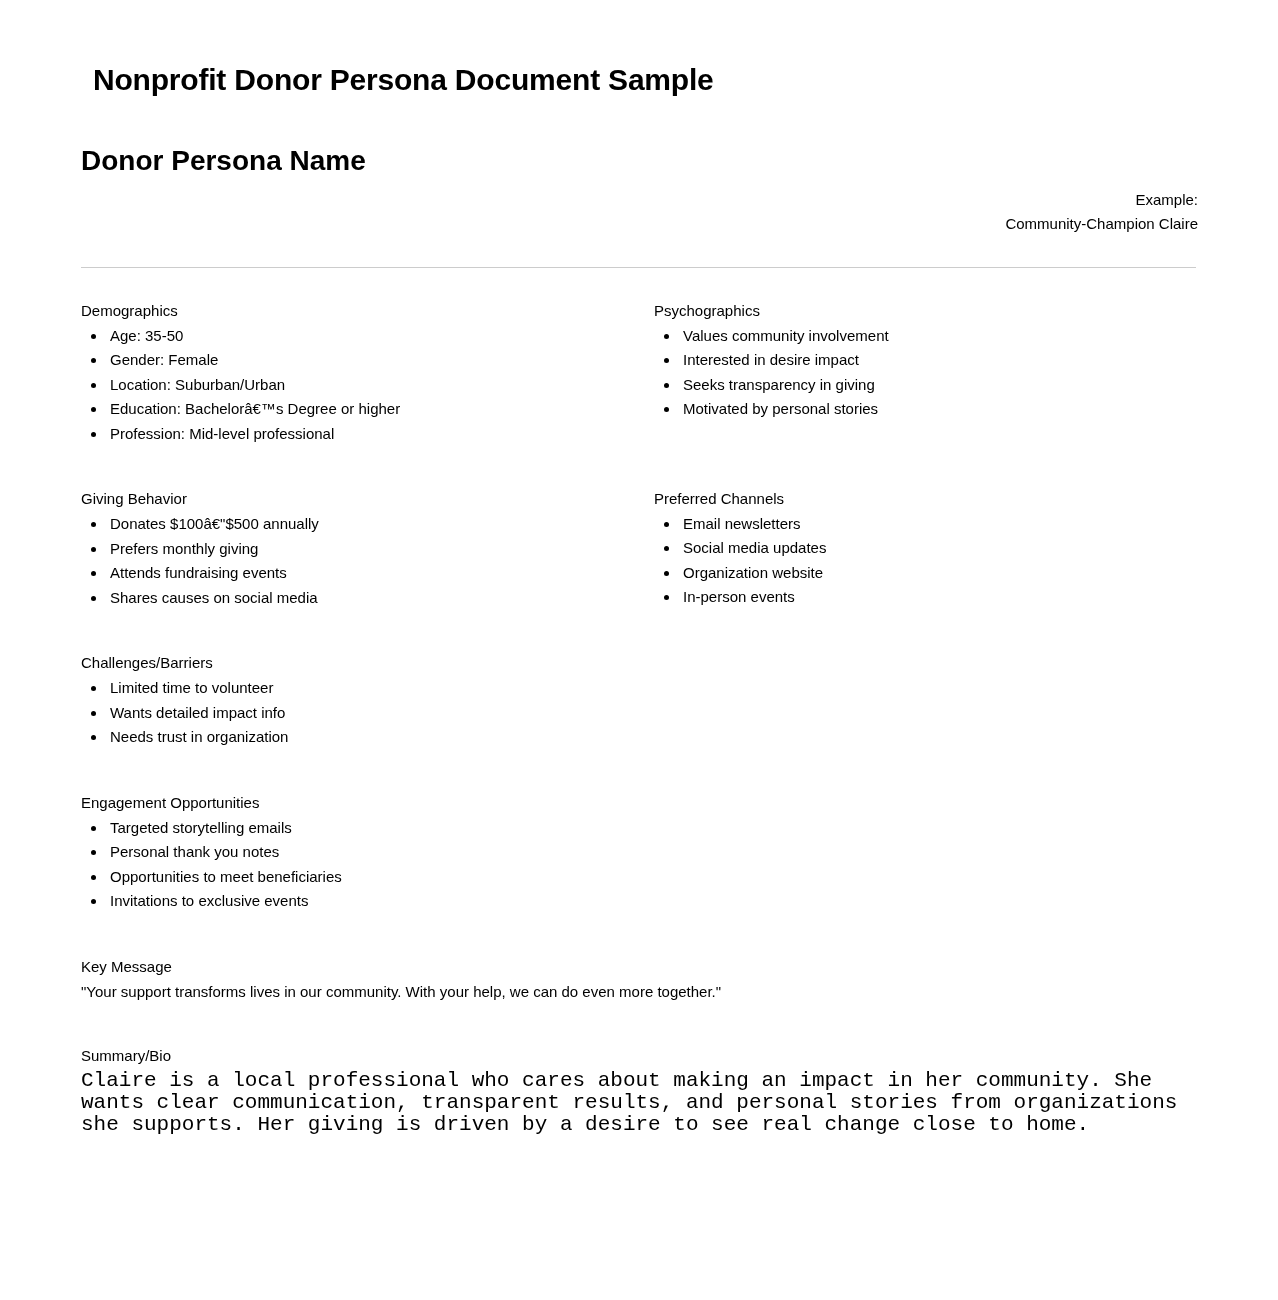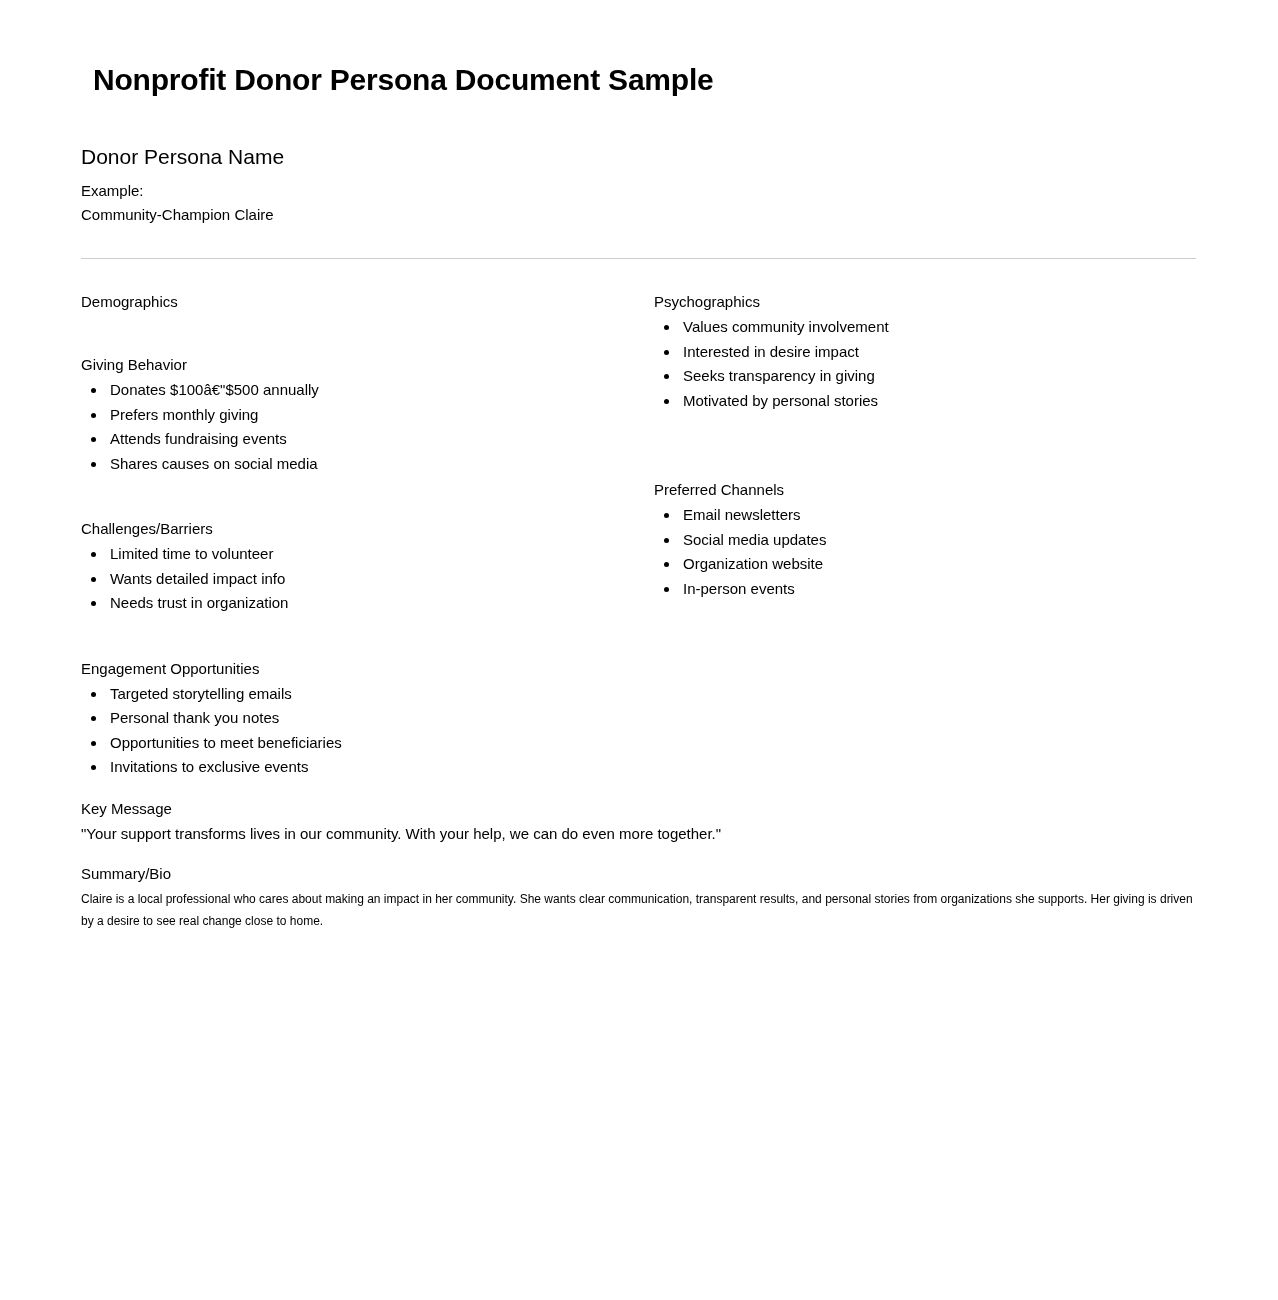--- a/index.html
+++ b/index.html
@@ -19,29 +19,30 @@
     box-sizing: border-box;
   }
   .doc-title {
     font-size: 30px;
     font-weight: bold;
     line-height: 1.2;
     margin: 0 0 0 12px;
     letter-spacing: -0.2px;
   }
   .section-title {
-    font-size: 21px;
-    font-weight: normal;
+    font-size: 28px;
+    font-weight: bold;
     line-height: 1.2;
     margin: 46px 0 0 0;
   }
   .plain-line {
     font-size: 15px;
     line-height: 24px;
     margin: 10px 0 0 0;
+    text-align: right;
   }
   .plain-line + .plain-line {
     margin-top: 0;
   }
   hr.divider {
     border: none;
     border-top: 1px solid #cccccc;
     margin: 31px 0 0 0;
     width: 1115px;
     height: 0;
@@ -71,33 +72,34 @@
     list-style-type: disc;
     margin: 0;
     padding-left: 26px;
   }
   ul.bullets li {
     font-size: 15px;
     line-height: 24.5px;
     padding-left: 3px;
   }
   .fullblock {
-    margin-top: 18px;
+    margin-top: 42px;
     width: 1115px;
   }
   .body-text {
     font-size: 15px;
     line-height: 22px;
     margin: 4px 0 0 0;
   }
   .bio-text {
-    font-size: 12px;
+    font-size: 21px;
     line-height: 22px;
     margin: 4px 0 0 0;
     width: 1112px;
+    font-family: Liberation Mono, monospace;
   }
   .spacer-1 { height: 13px; }
 </style>
 </head>
 <body>
 
 <div class="page">
 
   <h1 class="doc-title">Nonprofit Donor Persona Document Sample</h1>
 
@@ -106,20 +108,27 @@
   <p class="plain-line">Community-Champion Claire</p>
 
   <hr class="divider">
 
   <div class="cols">
 
     <div class="col">
 
       <div class="block">
         <div class="block-heading">Demographics</div>
+        <ul class="bullets">
+          <li>Age: 35-50</li>
+          <li>Gender: Female</li>
+          <li>Location: Suburban/Urban</li>
+          <li>Education: Bachelorâ€™s Degree or higher</li>
+          <li>Profession: Mid-level professional</li>
+        </ul>
       </div>
 
       <div class="spacer-1"></div>
 
       <div class="block">
         <div class="block-heading">Giving Behavior</div>
         <ul class="bullets">
           <li>Donates $100â€"$500 annually</li>
           <li>Prefers monthly giving</li>
           <li>Attends fundraising events</li>

